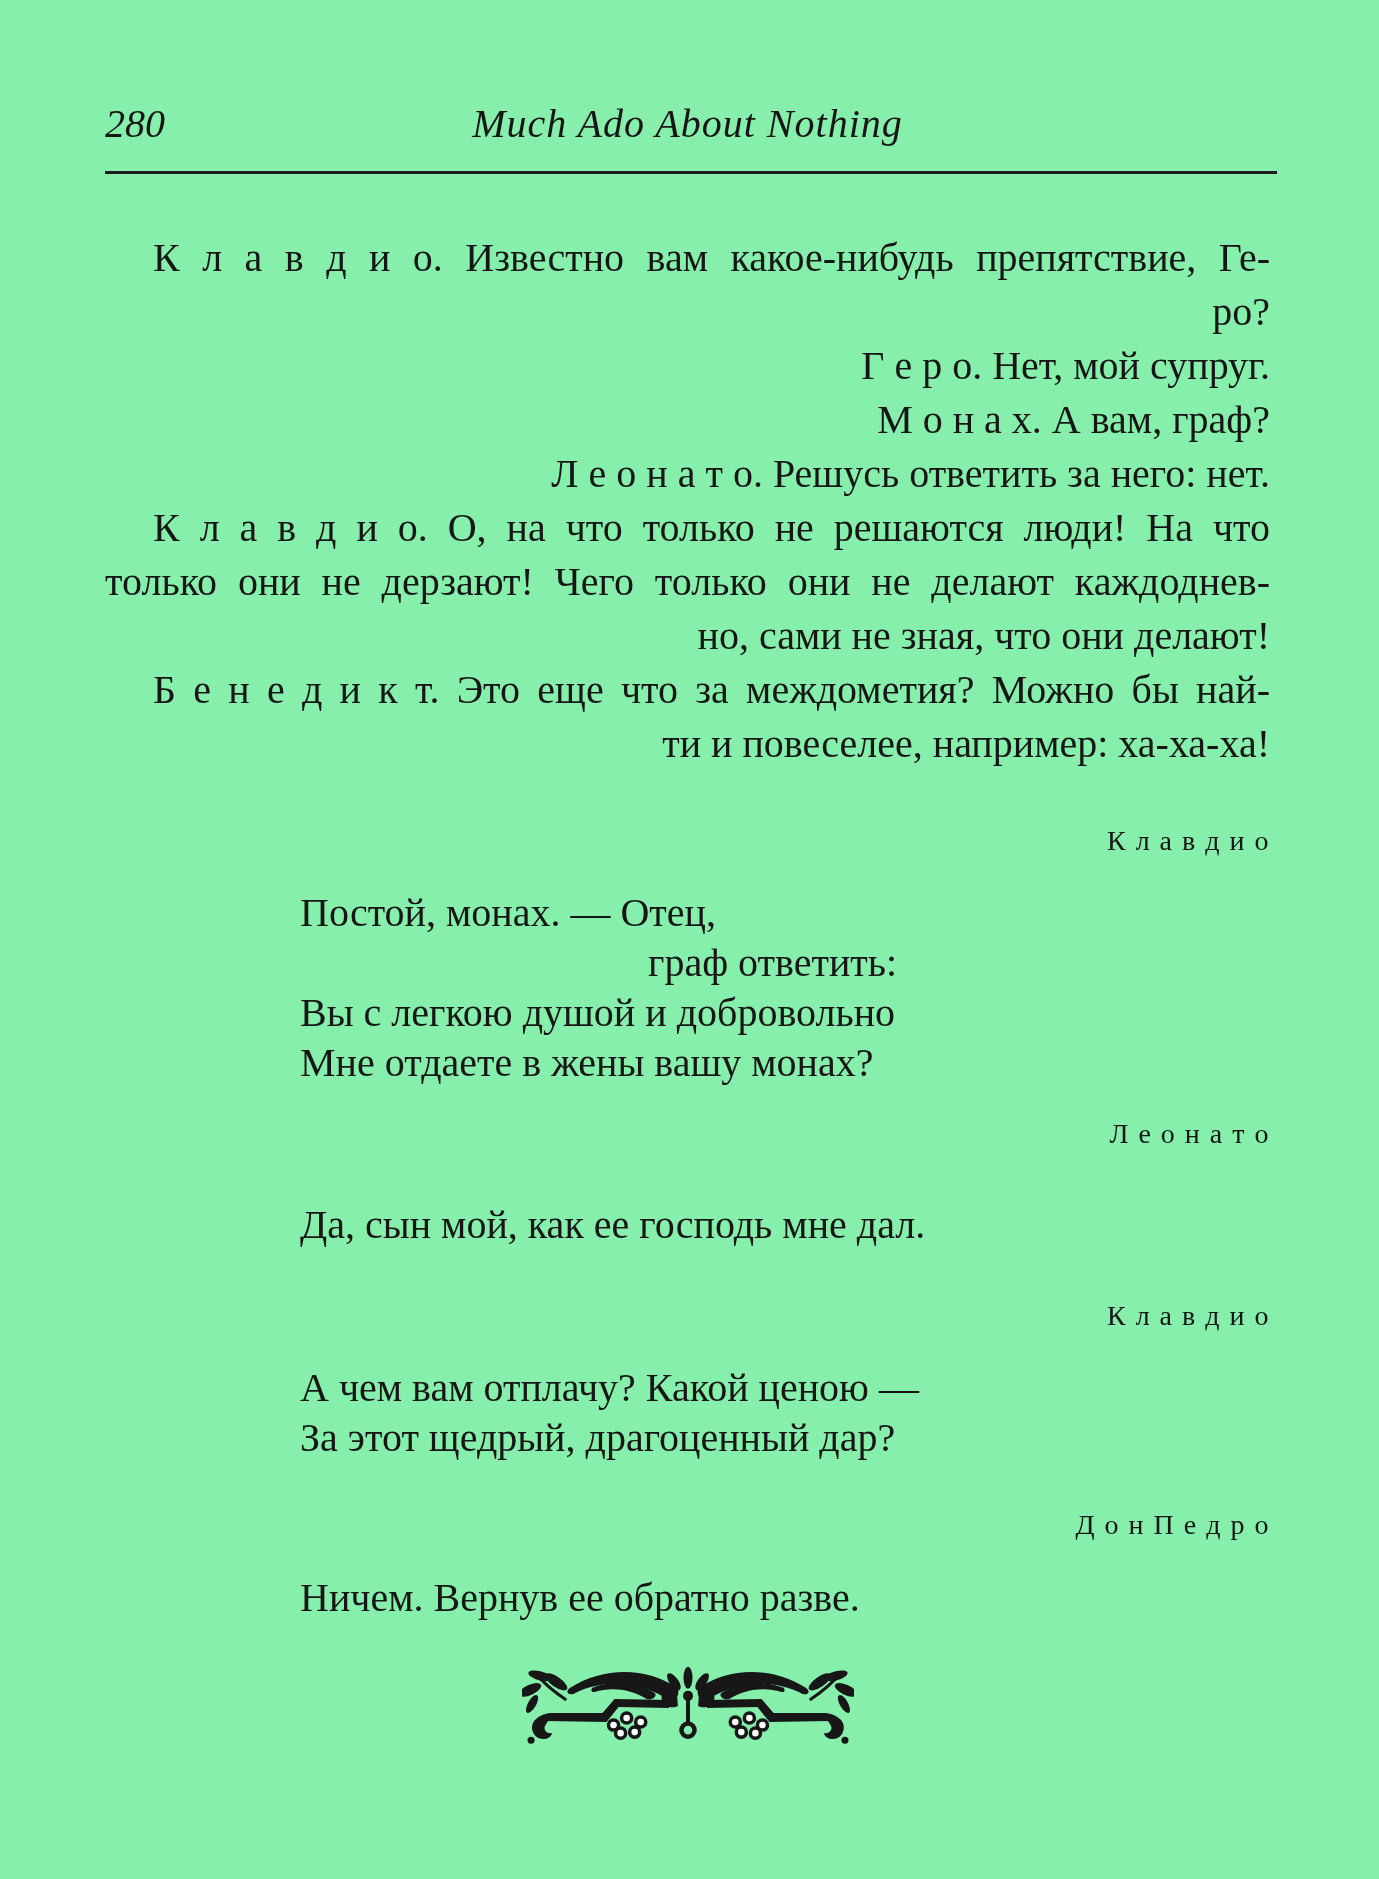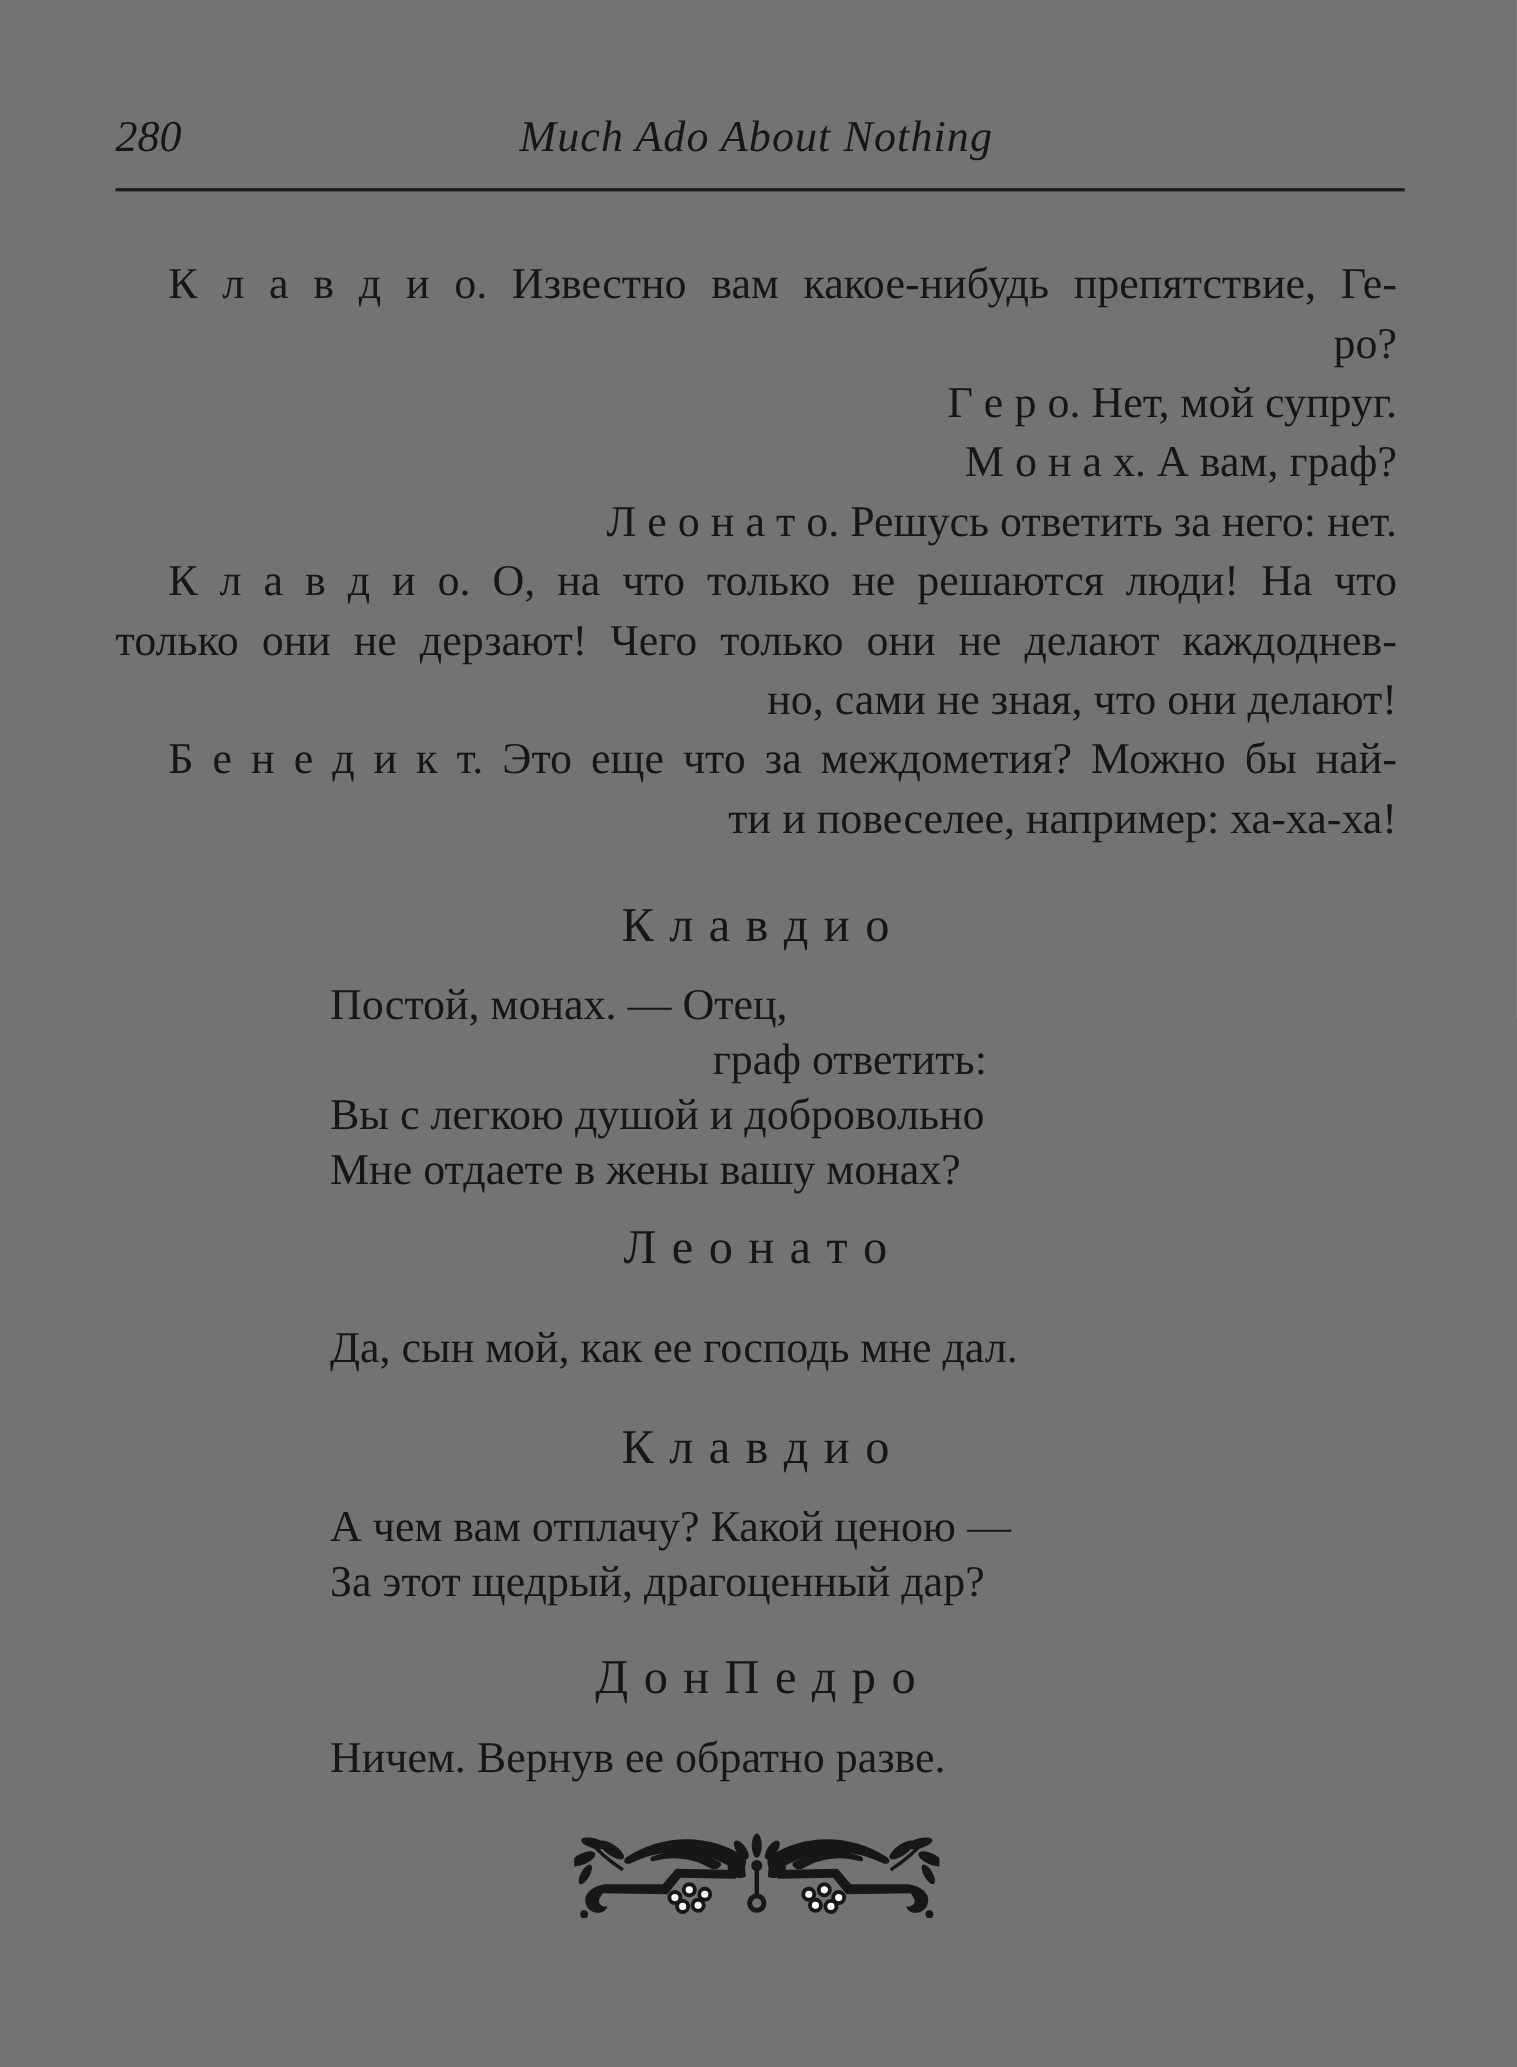--- a/index.html
+++ b/index.html
@@ -1,19 +1,19 @@
 <!DOCTYPE html>
 <html><head>
 <meta charset="utf-8">
 <style>
   html,body{margin:0;padding:0;background:#ffffff;}
   .sheet{
     position:relative;
     width:1379px;height:1879px;
-    background:#737373;
+    background:#86efac;
     color:#161616;
     font-family:"Liberation Serif","DejaVu Serif",serif;
     overflow:hidden;
   }
   
   .hdr{
     position:absolute;top:100px;left:105px;width:1165px;height:50px;
     font-style:italic;font-size:40px;line-height:48px;
   }
   .hdr .pagenum{position:absolute;left:0;top:0;}
@@ -23,21 +23,21 @@
   .prose{
     position:absolute;top:231px;left:105px;width:1165px;
     font-size:40px;line-height:54px;
   }
   .pl{white-space:nowrap;text-align:right;}
   .pl.indent{text-indent:48px;}
   .pl.just{white-space:normal;text-align:justify;text-align-last:justify;}
   
   .vh{
     position:absolute;left:105px;width:1165px;
-    font-size:44px;line-height:50px;text-align:center;letter-spacing:1.5px;
+    font-size:28px;line-height:50px;text-align:right;letter-spacing:1.5px;
   }
   .vb{
     position:absolute;left:300px;width:980px;
     font-size:40px;line-height:50px;text-align:left;
   }
   .vl{}
   .vl.in2{margin-left:348px;}
   .h1{top:816px;} .v1{top:888px;}
   .h2{top:1109px;} .v2{top:1200px;}
   .h3{top:1291px;} .v3{top:1363px;}

